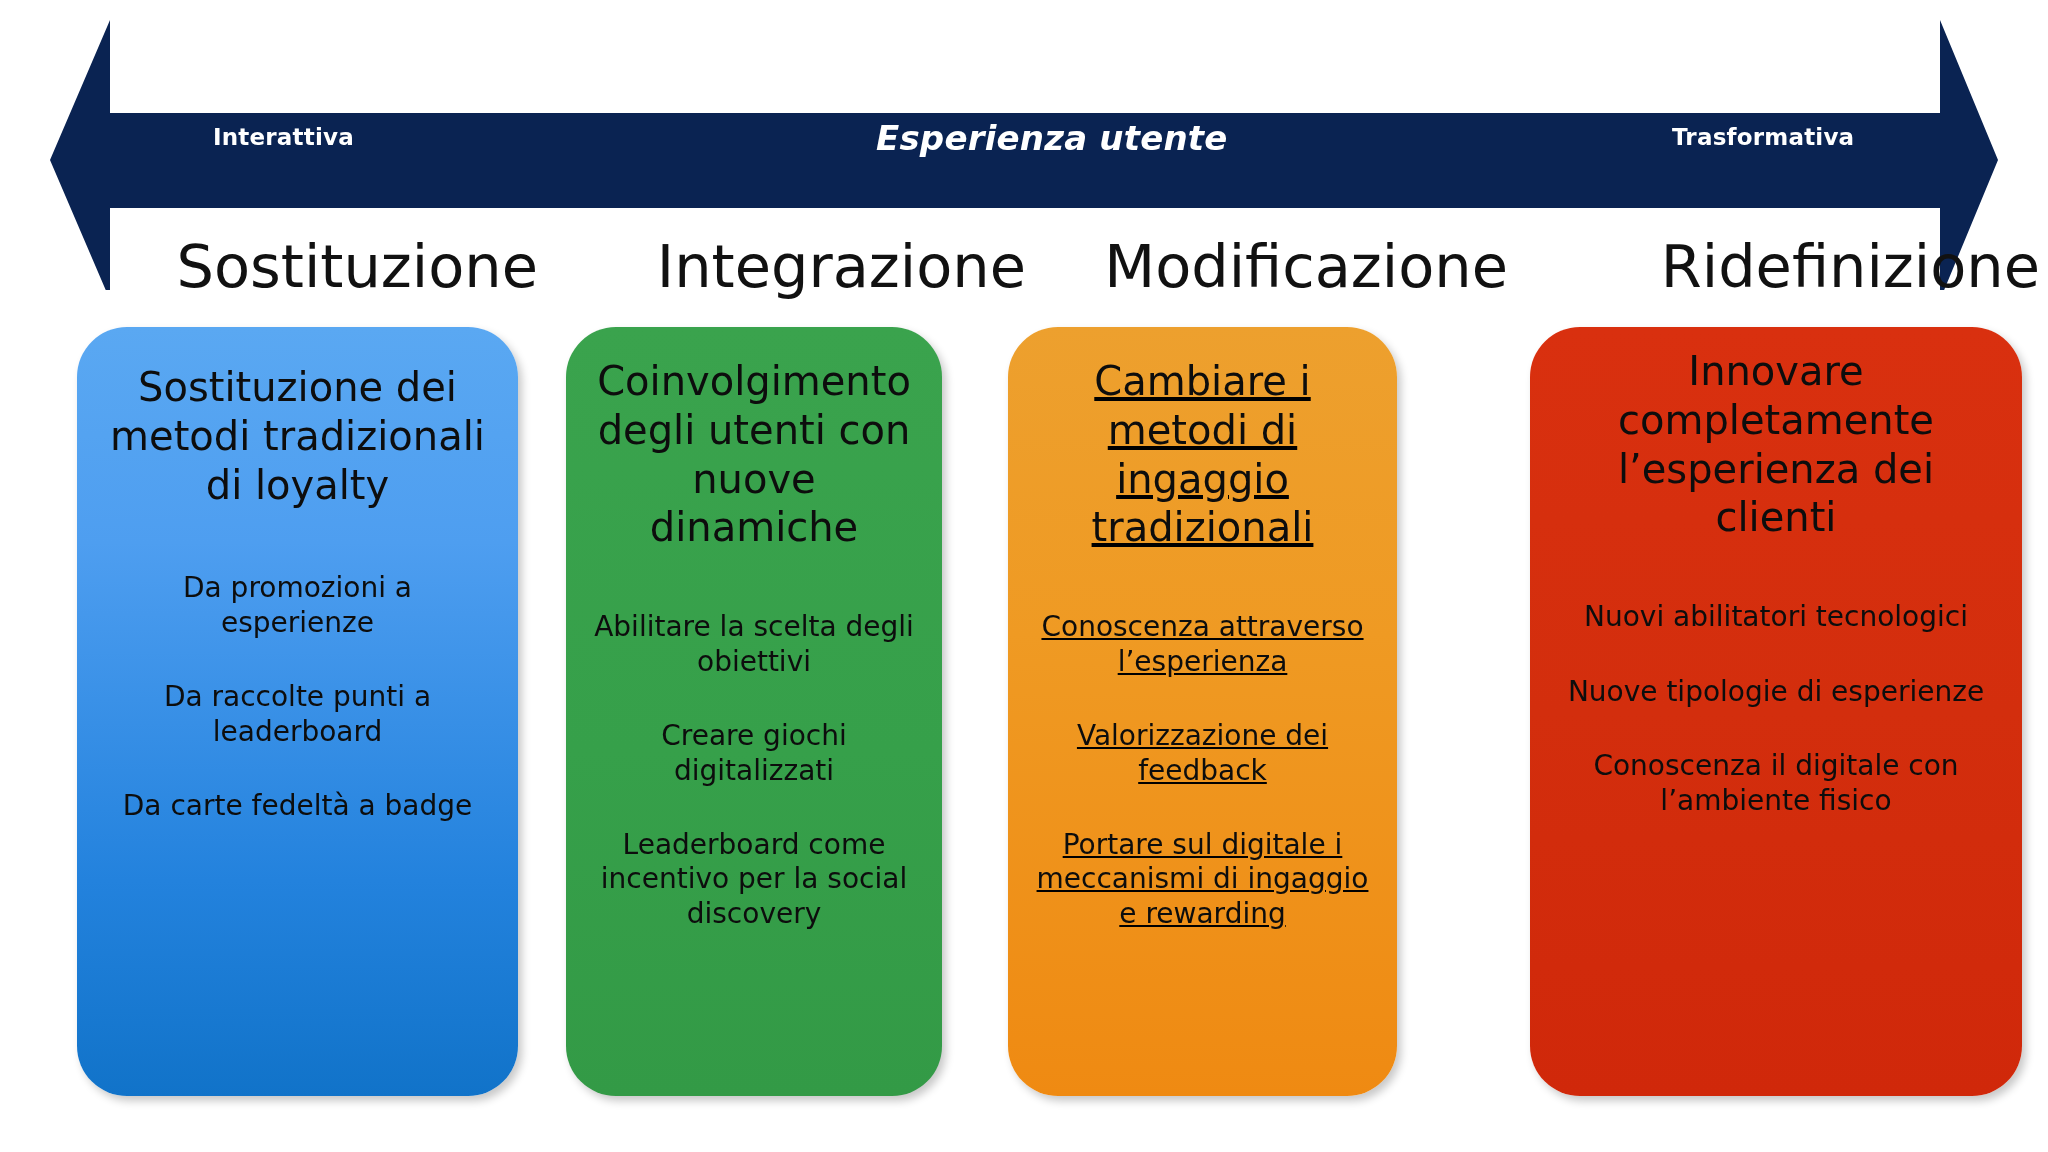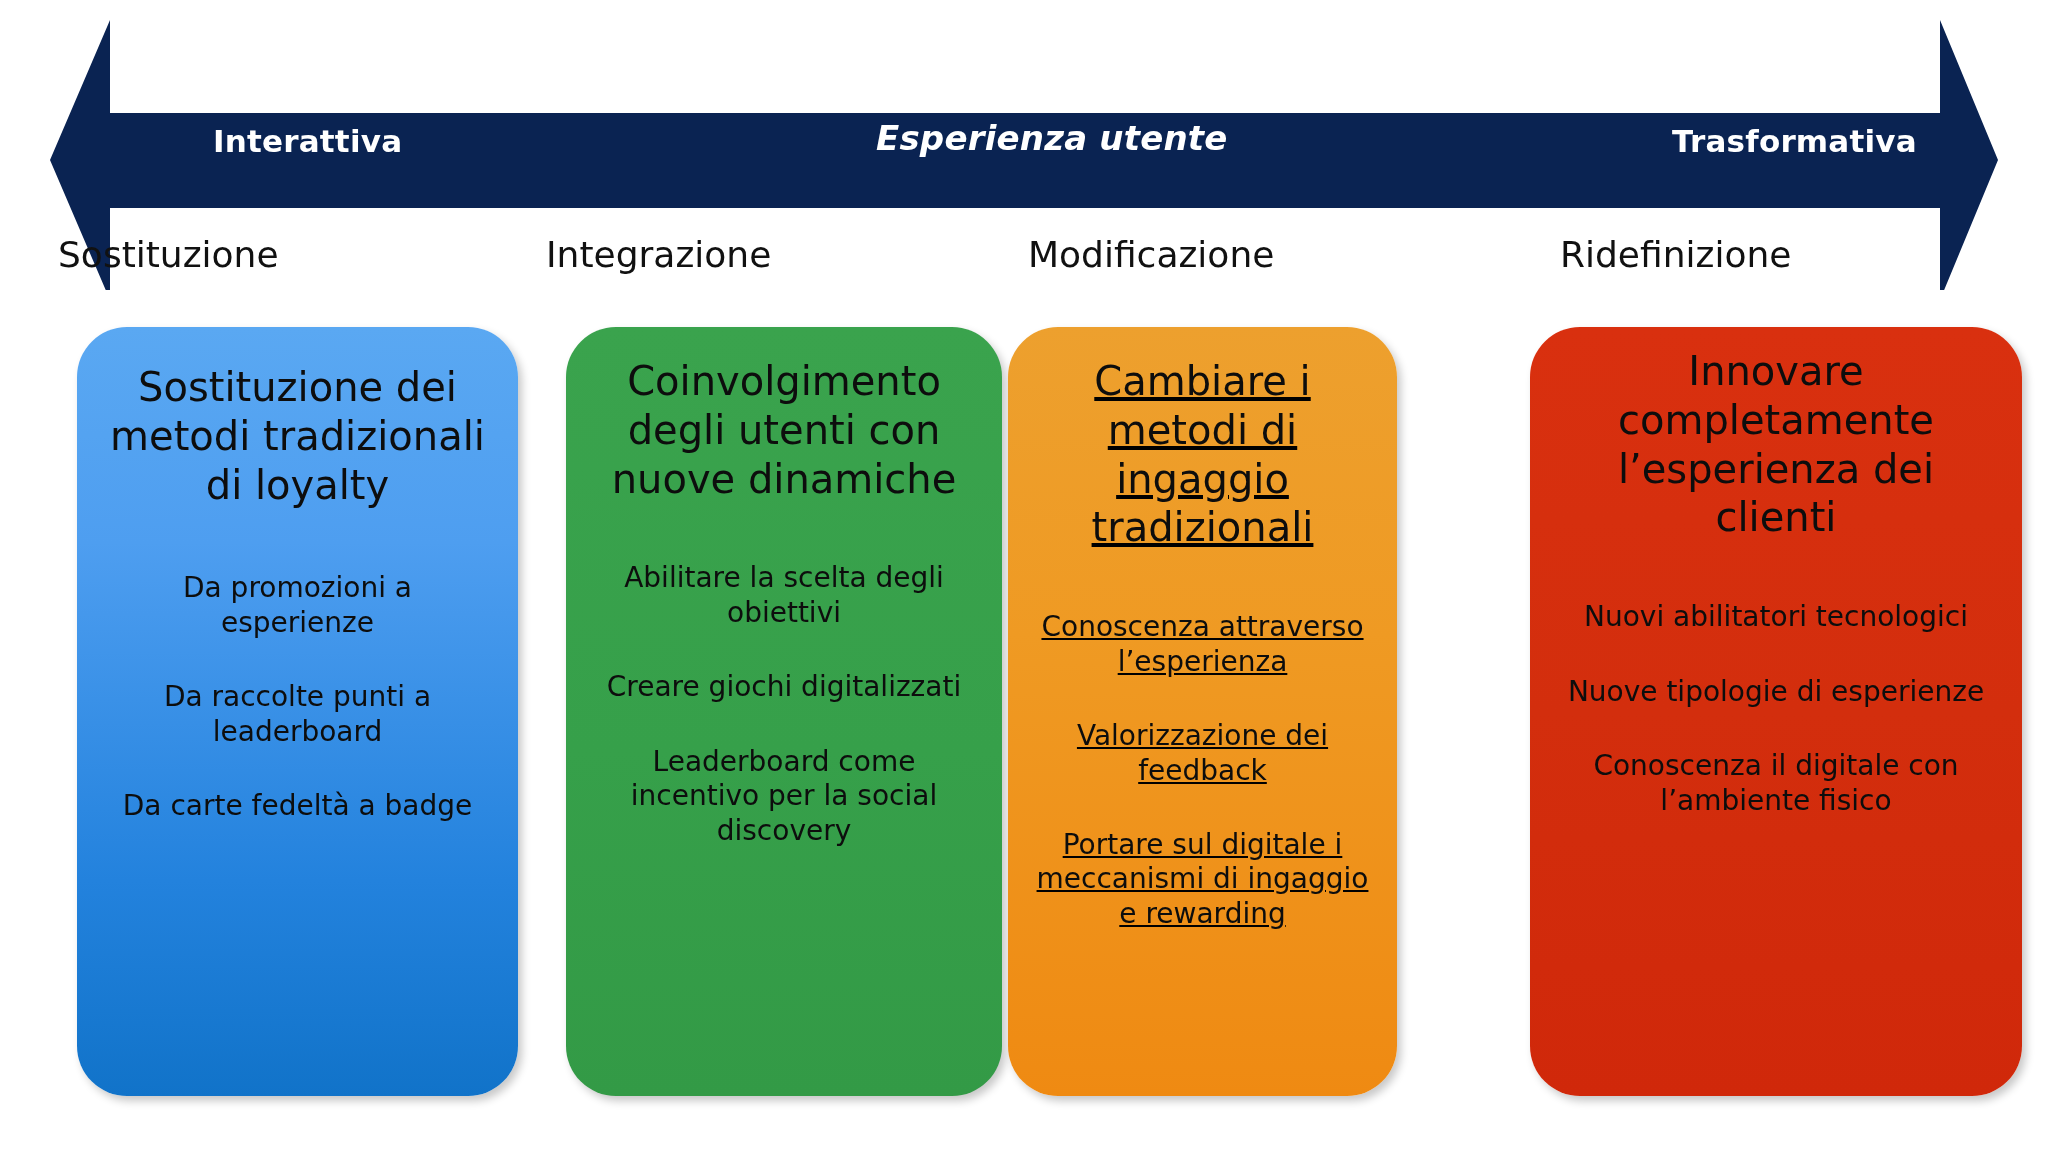--- a/index.html
+++ b/index.html
@@ -22,40 +22,40 @@
     top: 0;
     width: 2048px;
     height: 290px;
     pointer-events: none;
   }
   #arrow-band svg { display: block; width: 2048px; height: 290px; }
 
   .arrow-label {
     position: absolute;
     top: 126px;
-    font-size: 31px;
+    font-size: 23px;
     font-weight: bold;
     color: #ffffff;
     letter-spacing: 0.2px;
     white-space: nowrap;
     line-height: 1;
   }
   .arrow-label.center { font-style: italic; font-size: 34px; top: 121px; }
 
   #arrow-label-left   { left: 213px; }
   #arrow-label-center { left: 876px; }
   #arrow-label-right  { left: 1672px; }
 
   
   .col-heading {
     position: absolute;
     top: 236px;
     width: 480px;
-    text-align: left;
-    font-size: 36px;
+    text-align: right;
+    font-size: 59px;
     font-weight: normal;
     color: #111111;
     line-height: 1.05;
     white-space: nowrap;
   }
 
   
   .card {
     position: absolute;
     top: 327px;
@@ -91,21 +91,21 @@
 
   
   #card-substitution {
     left: 77px;  width: 441px;
     background: linear-gradient(180deg, #5aa8f2 0%, #4e9ef0 28%, #2382dd 72%, #1173c9 100%);
   }
   #card-substitution .card-points { margin-top: 62px; }
 
   
   #card-integration {
-    left: 566px; width: 436px;
+    left: 566px; width: 376px;
     background: #36a04a;
     background-image: linear-gradient(180deg, #3aa34d 0%, #36a04a 55%, #339a46 100%);
   }
   #card-integration .card-title { margin-top: -6px; }
 
   
   #card-modification {
     left: 1008px; width: 389px;
     background: linear-gradient(180deg, #eda02e 0%, #ef9a23 40%, #ef8a12 100%);
     text-decoration: underline;

